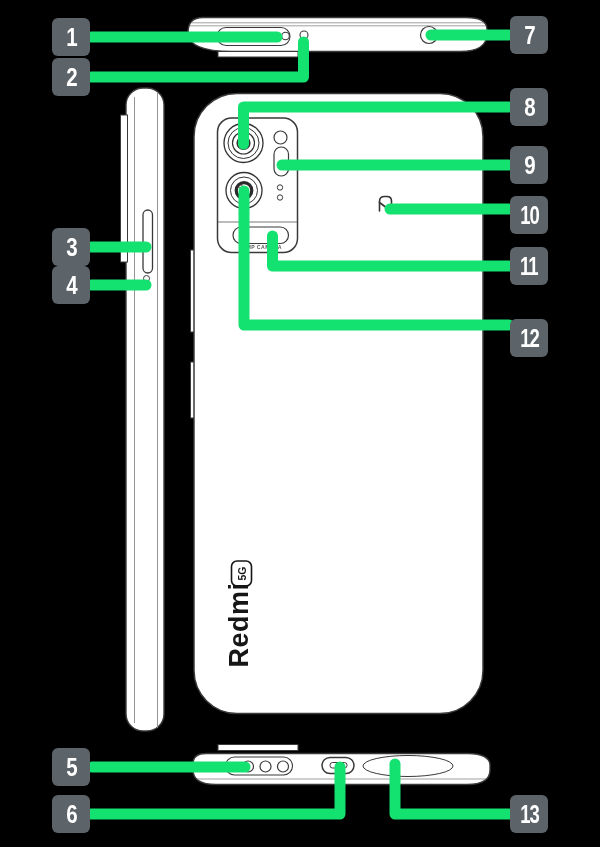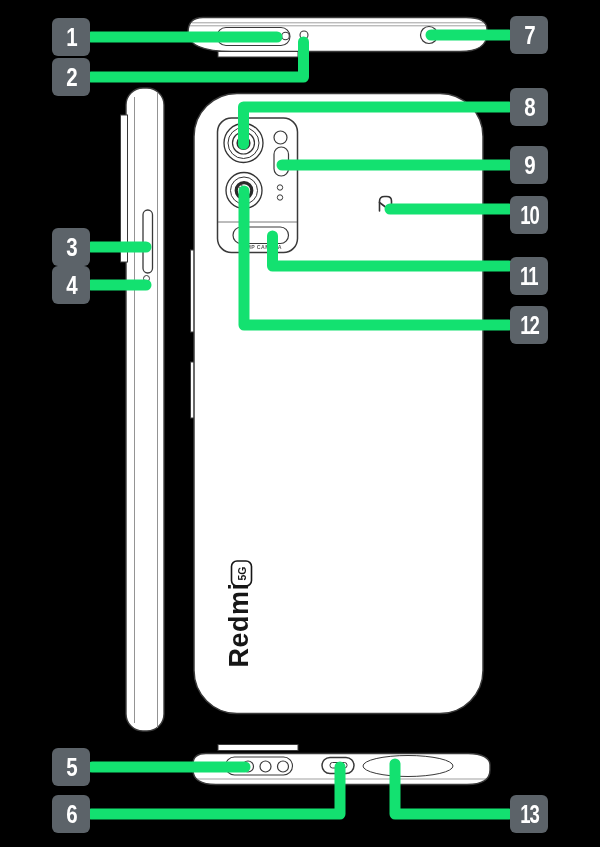--- a/index.html
+++ b/index.html
@@ -133,23 +133,23 @@
     </div>
   <div class="badge" style="left:510px;top:88px;">
       <span class="num">8</span>
     </div>
   <div class="badge" style="left:510px;top:146px;">
       <span class="num">9</span>
     </div>
   <div class="badge two" style="left:510px;top:196px;">
       <span class="num">10</span>
     </div>
-  <div class="badge two" style="left:510px;top:257px;">
+  <div class="badge two" style="left:510px;top:247px;">
       <span class="num">11</span>
     </div>
-  <div class="badge two" style="left:510px;top:306px;">
+  <div class="badge two" style="left:510px;top:319px;">
       <span class="num">12</span>
     </div>
   <div class="badge two" style="left:510px;top:795px;">
       <span class="num">13</span>
     </div>
 
 </div>
 
 </body></html>

